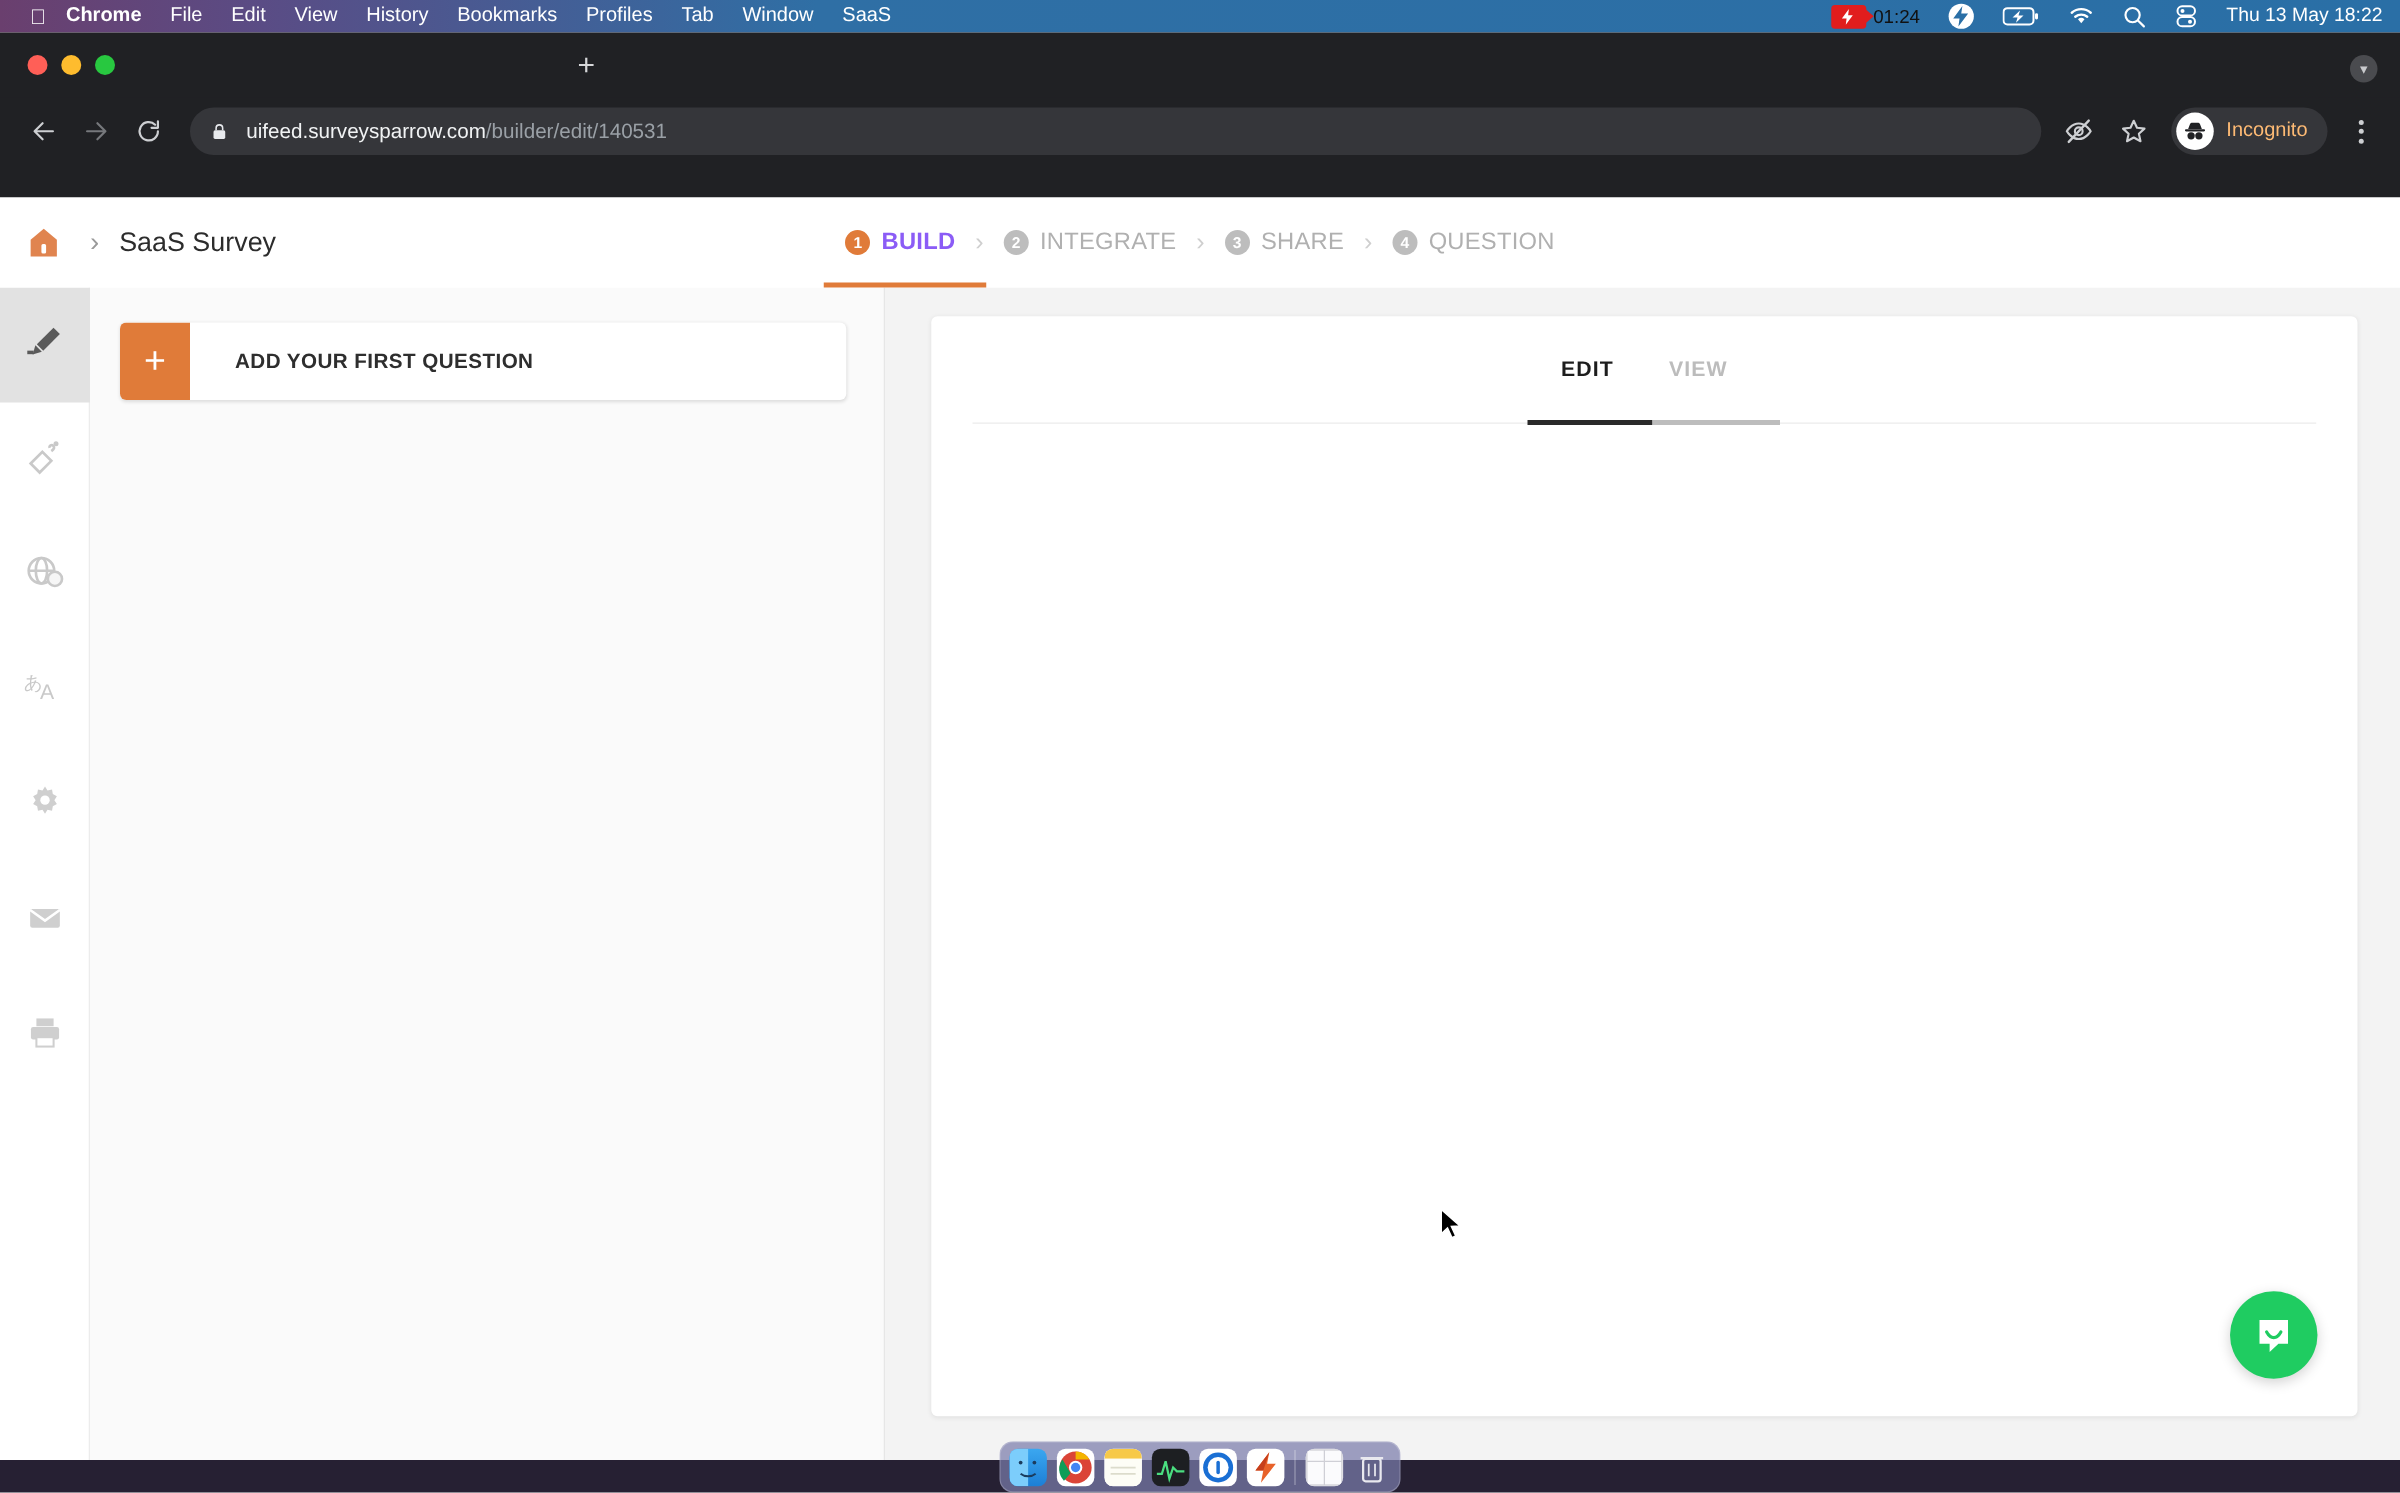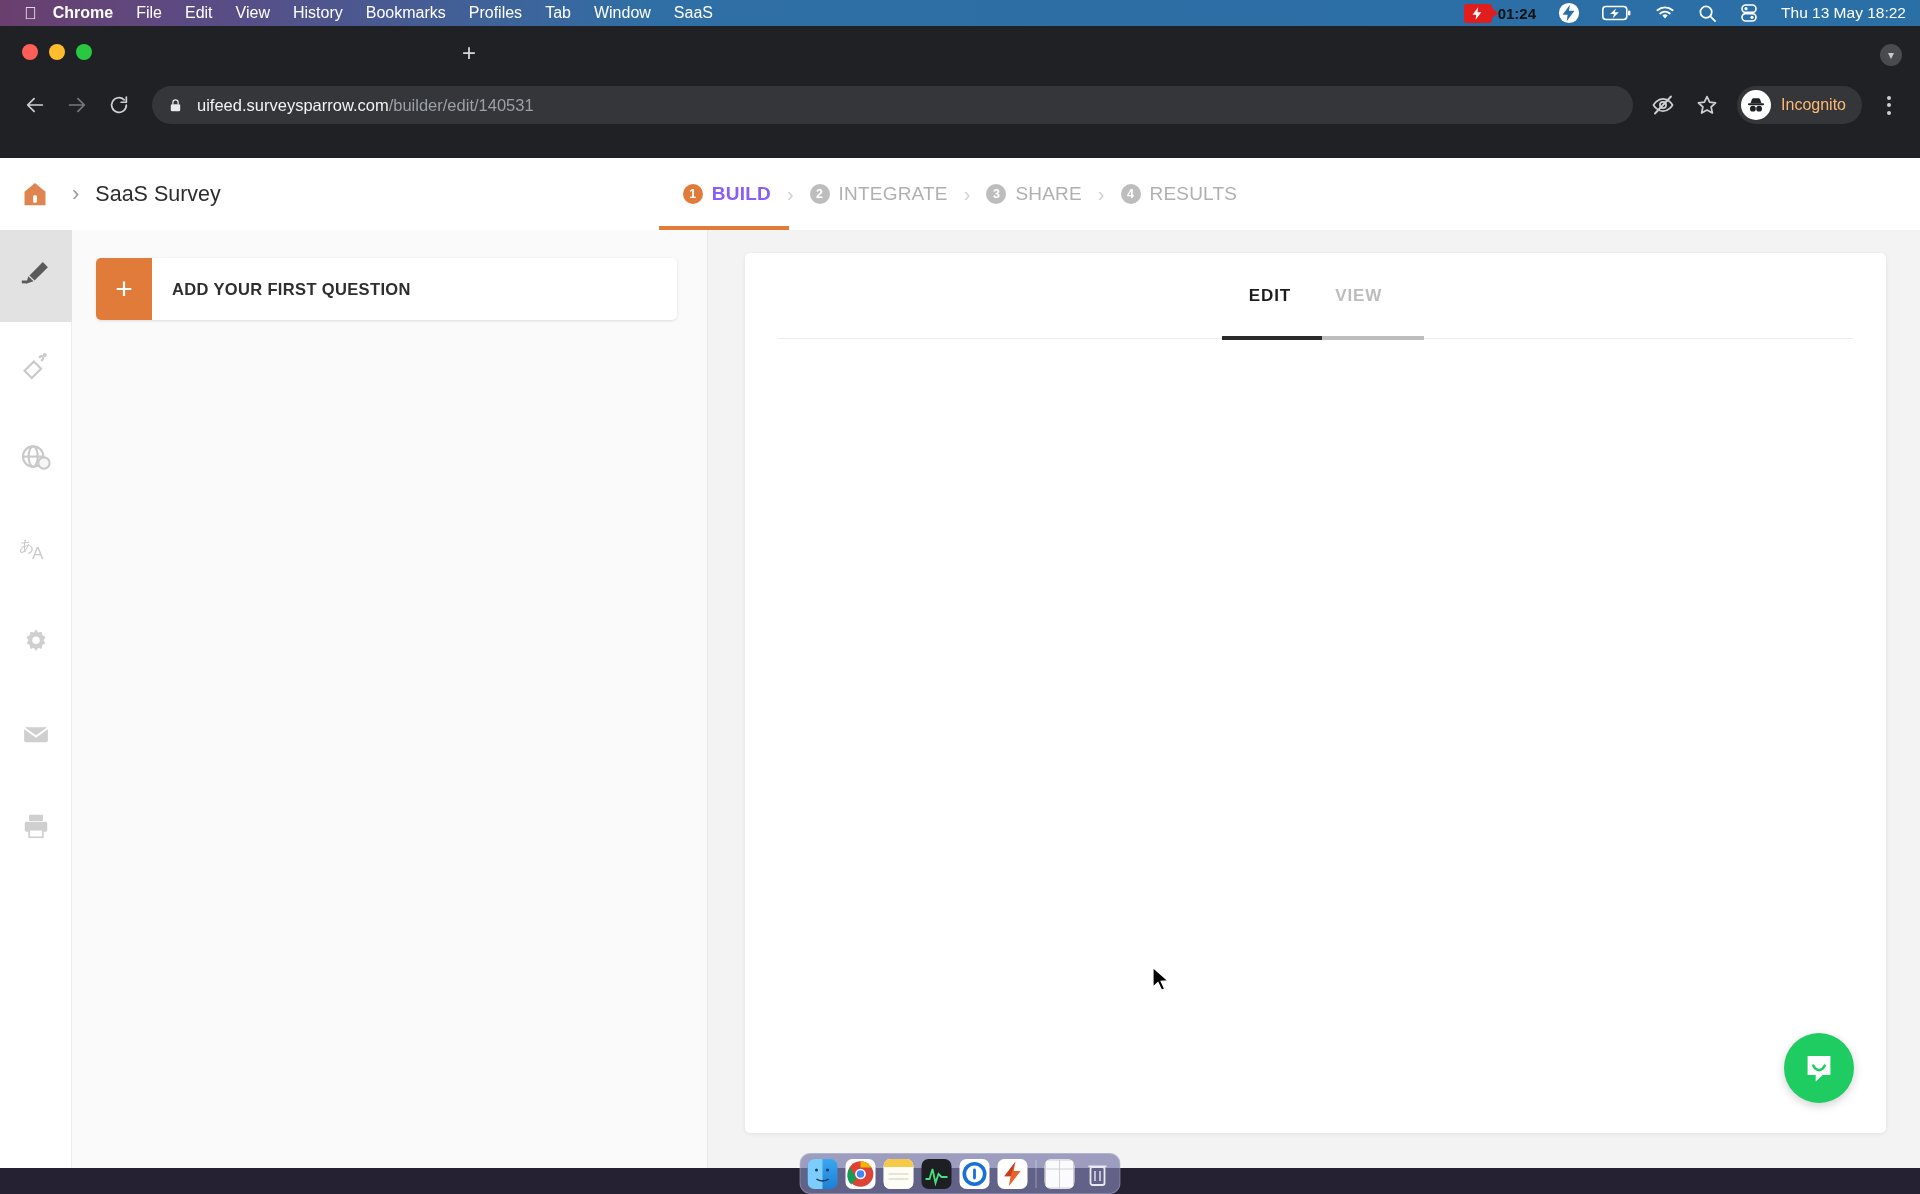--- a/index.html
+++ b/index.html
@@ -29,21 +29,21 @@
   .rec-chip {
     background: #e11d1d; border-radius: 3px; width: 28px; height: 19px;
     display: flex; align-items: center; justify-content: center;
     position: relative;
   }
   .rec-chip:after {
     content: ""; position: absolute; right: -6px; top: 3px;
     border-top: 6px solid transparent; border-bottom: 6px solid transparent;
     border-left: 7px solid #e11d1d;
   }
-  .rec-time { font-size: 15px; color: #111; font-weight: 700; }
+  .rec-time { font-size: 15px; color: #111; font-weight: 400; }
   .mb-icon { display: flex; align-items: center; }
 
   
   .chrome {
     position: absolute; top: 26px; left: 0; width: 1920px; height: 1142px;
     background: #202124;
   }
   .tabstrip {
     height: 52px; position: relative; display: flex; align-items: flex-end;
   }
@@ -167,21 +167,21 @@
   }
   .add-first {
     height: 62px; background: #ffffff; border-radius: 5px; display: flex; align-items: stretch;
     box-shadow: 0 1px 3px rgba(0,0,0,.12); overflow: hidden;
   }
   .add-first .plus {
     width: 56px; background: #e07b39; color: #fff; font-size: 30px; font-weight: 300;
     display: flex; align-items: center; justify-content: center; flex: none;
   }
   .add-first .af-label {
-    display: flex; align-items: center; padding-left: 20px;
+    display: flex; align-items: center; padding-left: 36px;
     font-size: 16.5px; color: #2e2e2e; font-weight: bold; letter-spacing: .35px;
   }
   .hint-card {
     margin-top: 11px; height: 62px; background: #fff; border: 1px solid #ececec; border-radius: 5px;
     display: flex; align-items: center; padding-left: 18px; gap: 18px;
     box-shadow: 0 1px 2px rgba(0,0,0,.05);
   }
   .bulb {
     width: 38px; height: 38px; border-radius: 50%; background: #f9d34e;
     display: flex; align-items: center; justify-content: center; flex: none;
@@ -395,21 +395,21 @@
           <span class="lbl">INTEGRATE</span>
         </div>
         <span class="step-sep">›</span>
         <div class="step">
           <span class="num">3</span>
           <span class="lbl">SHARE</span>
         </div>
         <span class="step-sep">›</span>
         <div class="step">
           <span class="num">4</span>
-          <span class="lbl">RESULTS</span>
+          <span class="lbl">QUESTION</span>
         </div>
       </div>
       <div class="build-underline"></div>
 
     </div>
 
     <div class="body-row">
 
       <div class="rail">
         <div class="rail-item active">

